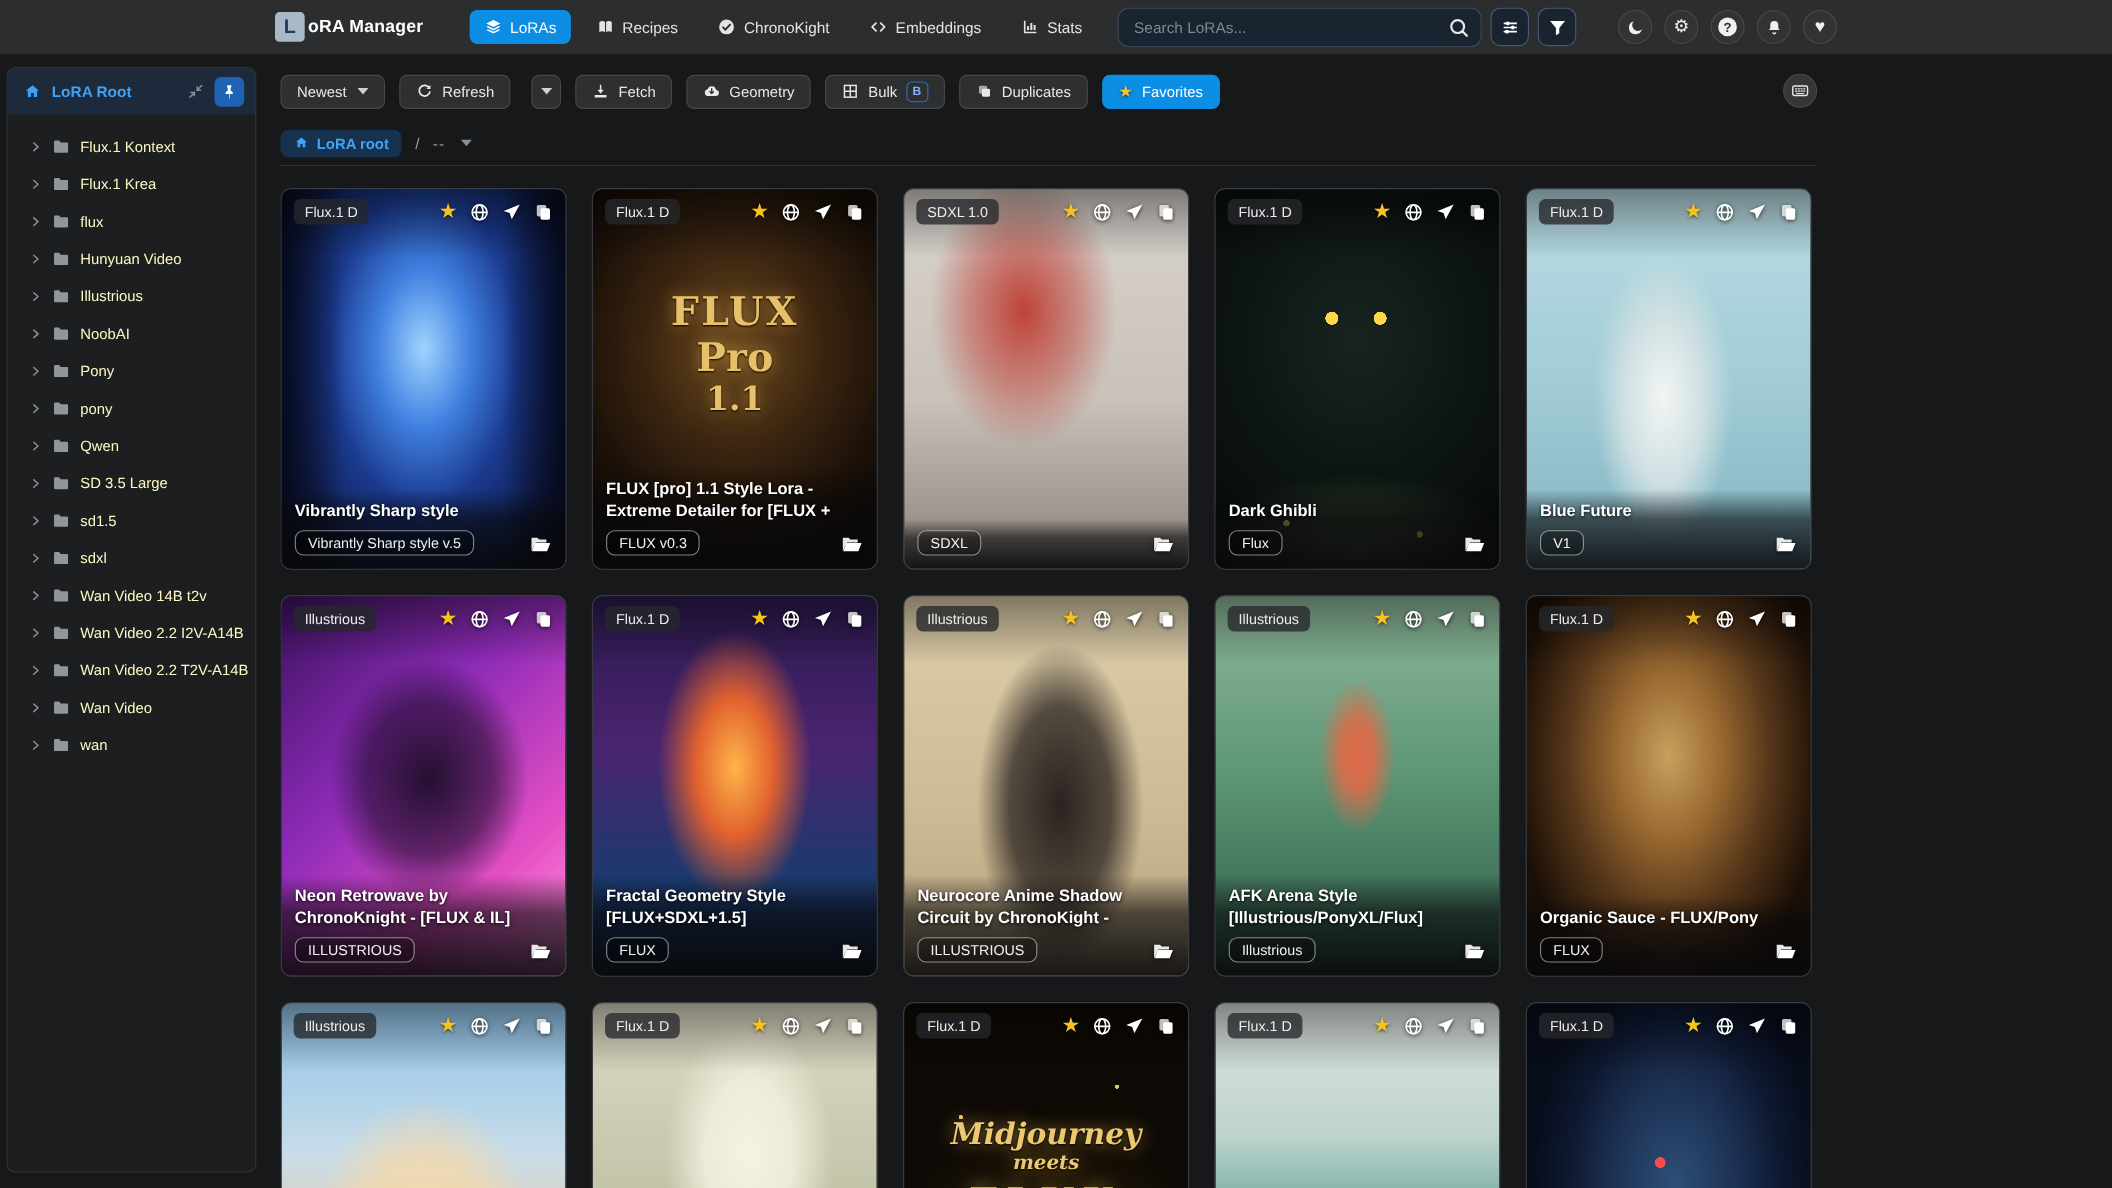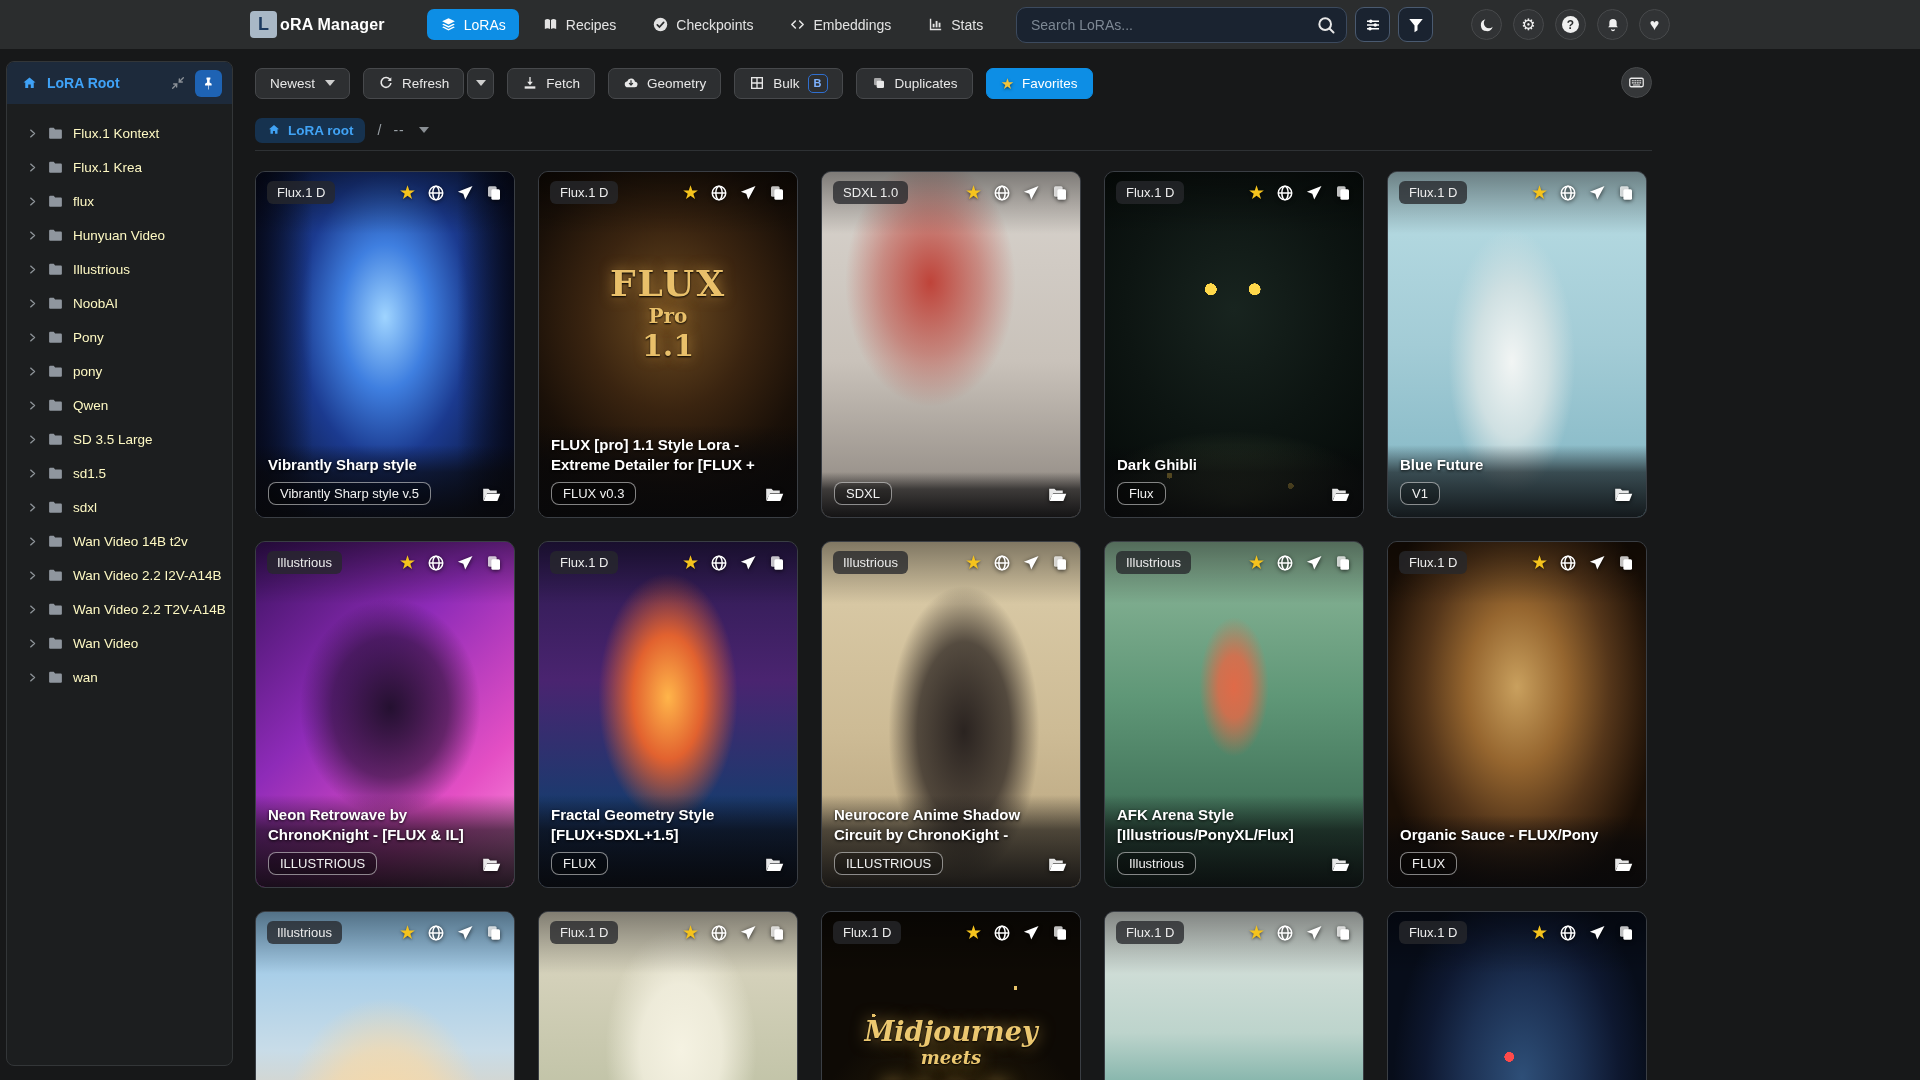--- a/index.html
+++ b/index.html
@@ -51,21 +51,21 @@
   .sb-item .fold { width:17px; height:17px; color:#8f969e; flex:none; }
   .sb-label { font-size:13.5px; color:#fef9c3; white-space:nowrap; }
 
   
   .toolbar { position:absolute; left:255px; top:67px; width:1397px; height:32px; display:flex; align-items:center; }
   .tb-btn { height:31px; background:#2d2f31; border:1px solid #47494c; border-radius:7px;
     display:flex; align-items:center; justify-content:center; gap:8px; font-size:13.5px; color:#e8e8e8;
     padding:0 14px; cursor:pointer; white-space:nowrap; }
   .tb-btn svg { width:16px; height:16px; }
   .sort-select { width:95px; justify-content:space-between; margin-right:13px; }
-  .split { display:flex; gap:3px; margin-right:13px; }
+  .split { display:flex; gap:19px; margin-right:13px; }
   .split .caret-btn { width:27px; padding:0; }
   .caret { width:0; height:0; border-left:5px solid transparent; border-right:5px solid transparent;
     border-top:6px solid #cfcfcf; }
   .mr { margin-right:13px; }
   .b-badge { min-width:20px; height:19px; border:1px solid #2f6fd0; color:#7fb3ff; border-radius:5px;
     font-size:11px; font-weight:700; display:flex; align-items:center; justify-content:center; padding:0 4px; }
   .tb-fav { background:#0d8ee5; border-color:#0d8ee5; color:#fff; }
   .tb-fav .star { color:#f2c43d; font-size:15px; }
   .kb-btn { position:absolute; right:268px; top:67px; width:31px; height:31px; border-radius:50%;
     background:#353739; border:1px solid #47494b; display:flex; align-items:center; justify-content:center;
@@ -105,21 +105,21 @@
     text-shadow:0 1px 3px rgba(0,0,0,.9); }
   .footer-row { display:flex; align-items:flex-end;text-align:center; }
   .version-badge { border:1px solid rgba(255,255,255,0.5); background:rgba(0,0,0,0.28);
     border-radius:8px; padding:3px 11px; font-size:13px; color:#f0f0f0; white-space:nowrap; }
   .folder-open { margin-left:auto; width:21px; height:21px; color:#fff;
     filter:drop-shadow(0 1px 2px rgba(0,0,0,.7)); }
   .img-text { position:absolute; left:0; right:0; top:26%; text-align:center; pointer-events:none; }
   .gold-serif .img-line { font-family:"DejaVu Serif", serif; font-weight:700; color:#e9c06a;
     text-shadow:0 1px 2px #000, 0 0 14px rgba(233,178,80,.55); }
   .gold-serif .l0 { font-size:36px; letter-spacing:2px; }
-  .gold-serif .l1 { font-size:20px; }
+  .gold-serif .l1 { font-size:36px; }
   .gold-serif .l2 { font-size:30px; }
   .gold-script { top:30%; }
   .gold-script .img-line { font-family:"DejaVu Serif", serif; font-style:italic; font-weight:700;
     color:#ecc870; text-shadow:0 1px 2px #000, 0 0 16px rgba(236,190,90,.6); }
   .gold-script .l0 { font-size:27px; }
   .gold-script .l1 { font-size:18px; }
   .gold-script .l2 { font-size:36px; font-style:normal; letter-spacing:8px; margin-top:4px; }
 </style>
 </head>
 <body>
@@ -144,21 +144,21 @@
             <path d="M4 5.5C6.5 4 9 4 11.3 5.5v13C9 17 6.5 17 4 18.5v-13z"></path>
             <path d="M20 5.5C17.5 4 15 4 12.7 5.5v13c2.3-1.5 4.8-1.5 7.3 0v-13z"></path>
           </svg>
         <span>Recipes</span>
       </div>
       <div class="nav-item">
         <svg viewBox="0 0 24 24">
             <circle cx="12" cy="12" r="9.5" fill="currentColor"></circle>
             <path d="m7.5 12.5 3 3 6-6.5" fill="none" stroke="#2b2d2e" stroke-width="2.4" stroke-linecap="round"></path>
           </svg>
-        <span>Checkpoints</span>
+        <span>ChronoKight</span>
       </div>
       <div class="nav-item">
         <svg viewBox="0 0 24 24">
             <path d="m9 7-5 5 5 5M15 7l5 5-5 5" fill="none" stroke="currentColor" stroke-width="2.2" stroke-linecap="round" stroke-linejoin="round"></path>
           </svg>
         <span>Embeddings</span>
       </div>
       <div class="nav-item">
         <svg viewBox="0 0 24 24" fill="currentColor">
             <path d="M4 4h2v14h14v2H4V4z"></path>

